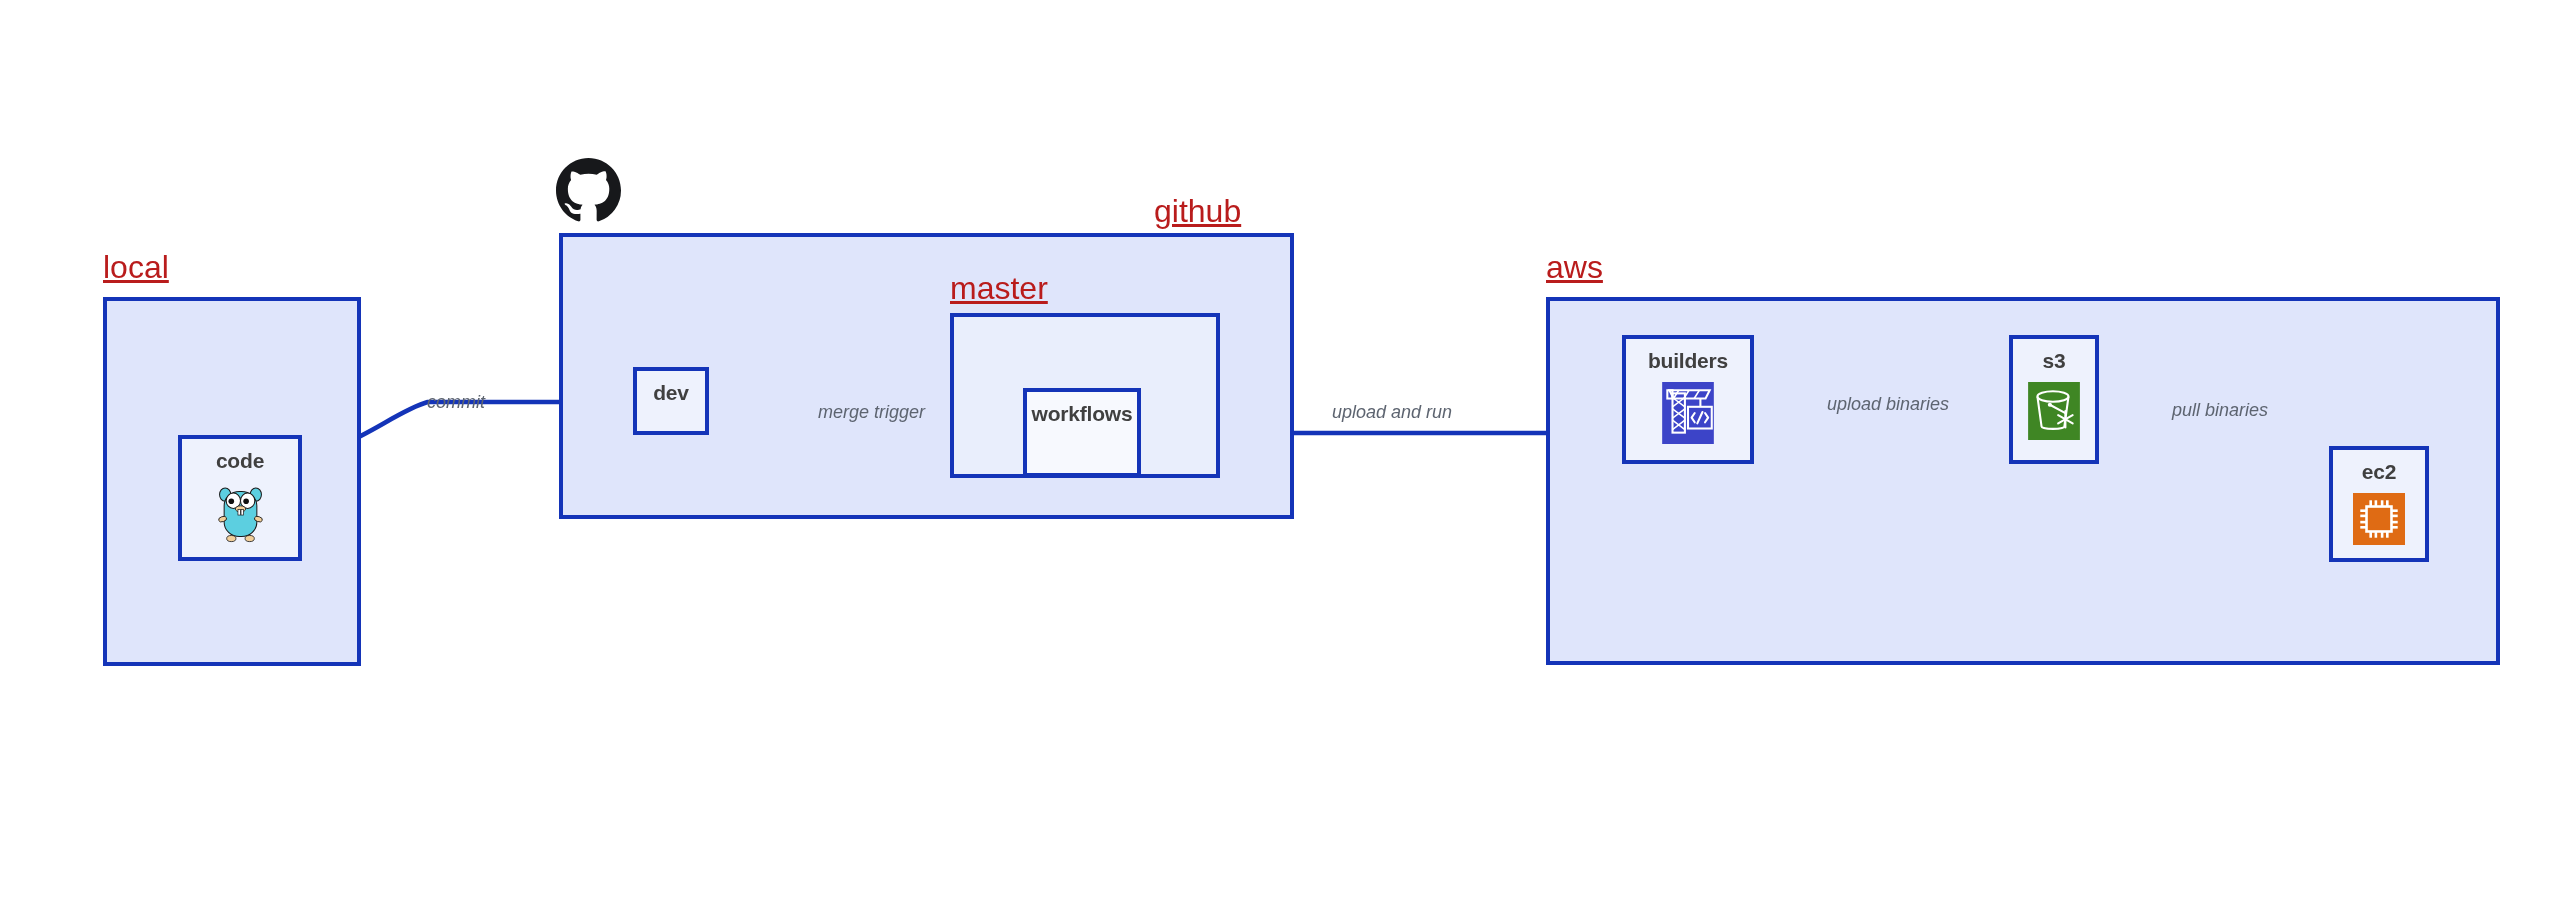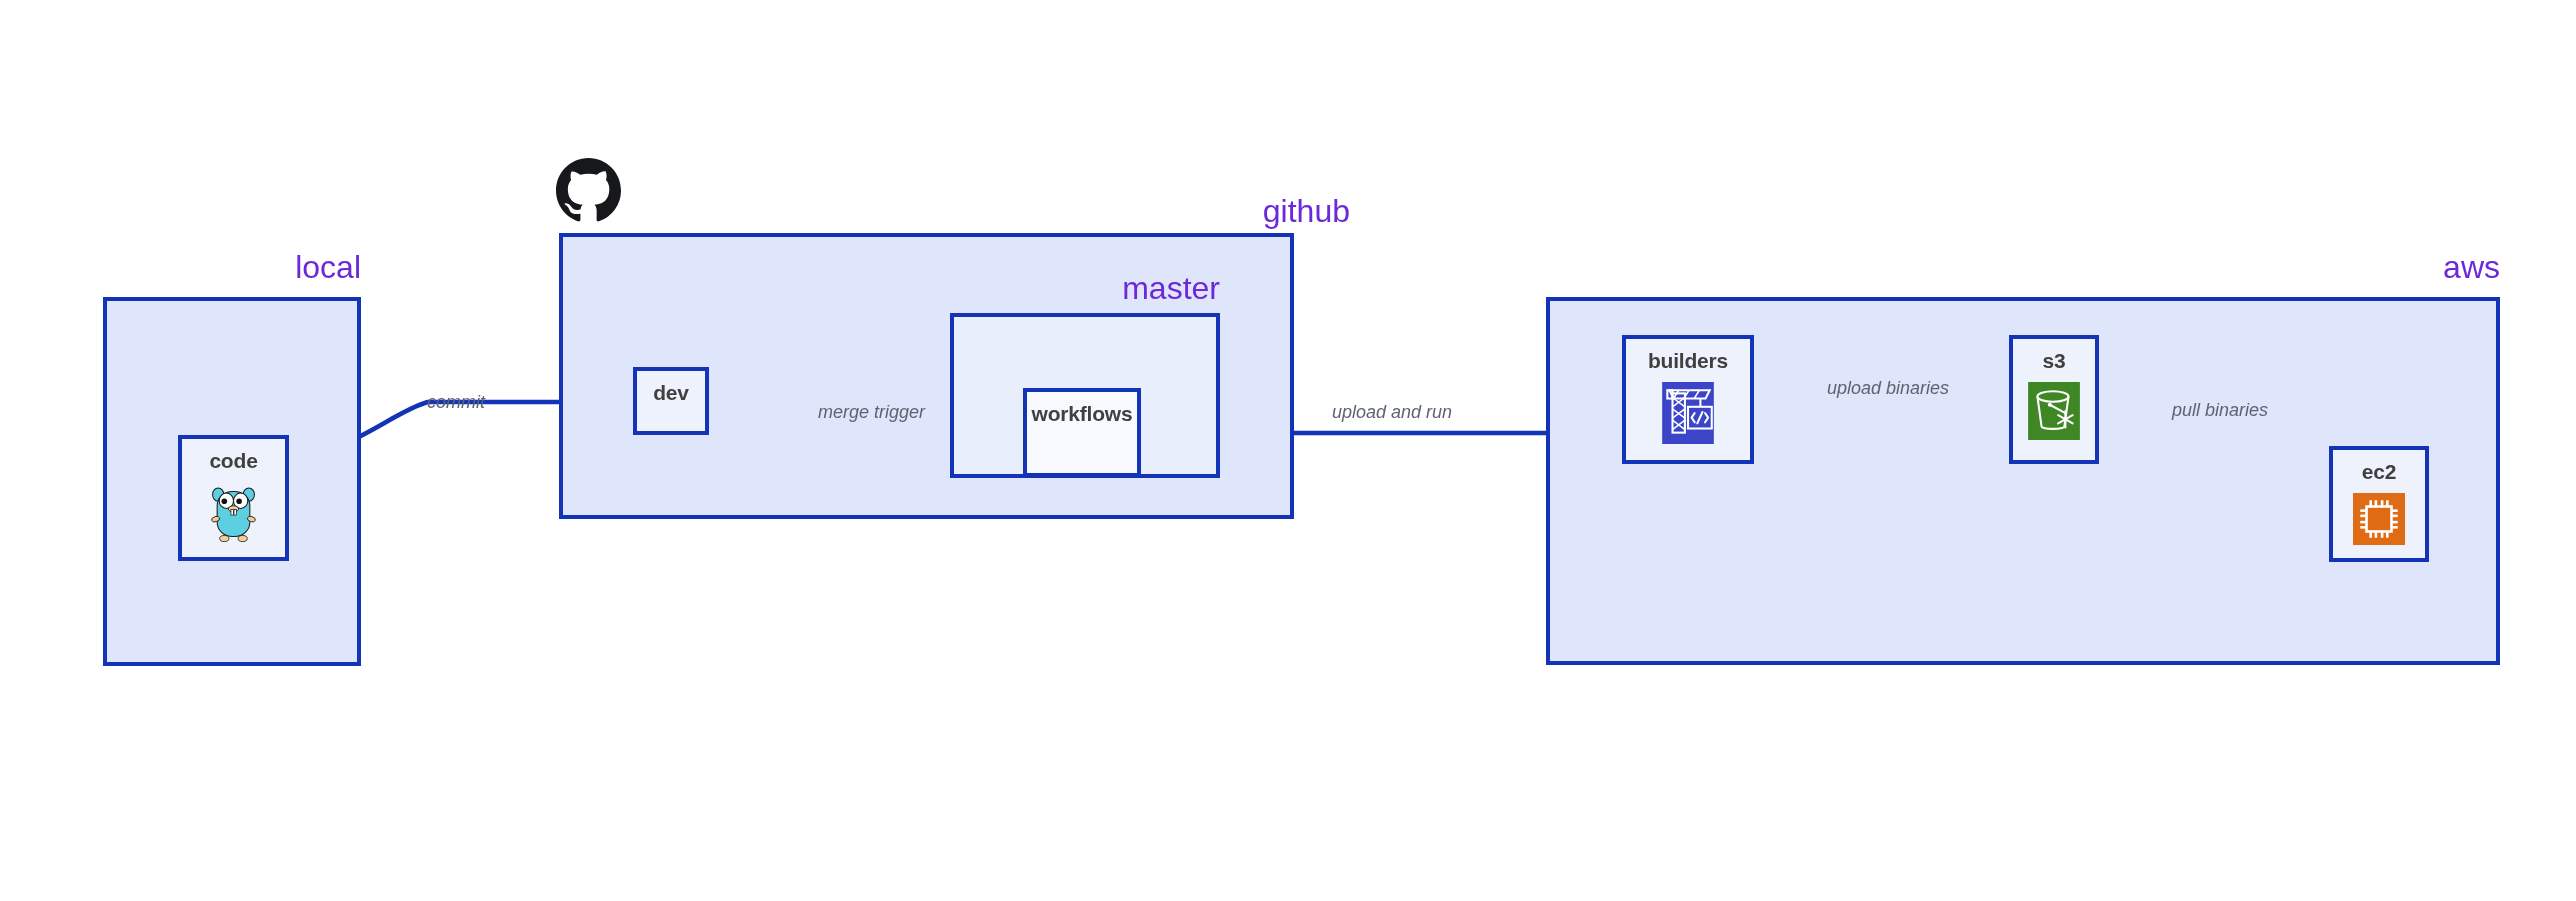--- a/index.html
+++ b/index.html
@@ -3,22 +3,22 @@
 <meta charset="utf-8">
 <style>
   html,body{margin:0;padding:0;background:#ffffff;}
   body{width:2604px;height:902px;position:relative;overflow:hidden;
        font-family:"Liberation Sans",sans-serif;}
 
   .stage{position:absolute;left:0;top:0;width:2604px;height:902px;}
 
   
   .group{position:absolute;background:#dfe5fb;border:4.6px solid #1434b8;box-sizing:border-box;}
-  .group-label{position:absolute;color:#6d28d9;font-size:32px;line-height:1;
-               white-space:nowrap;text-align:right;}
+  .group-label{position:absolute;color:#b91c1c;font-size:32px;line-height:1;
+               white-space:nowrap;text-align:left;text-decoration:underline;}
 
   
   .node{position:absolute;background:#eef2fd;border:4.6px solid #1434b8;box-sizing:border-box;
         display:flex;flex-direction:column;align-items:center;}
   .node-label{color:#404040;font-size:21px;font-weight:bold;line-height:1;
               margin-top:11.3px;white-space:nowrap;letter-spacing:-0.2px;}
   .node-icon{margin-top:10.3px;display:block;}
 
   
   .edge-label{position:absolute;color:#5d6470;font-size:18px;font-style:italic;
@@ -52,21 +52,21 @@
     <path d="M2228,840 L 3148,840" fill="none" stroke="#1434b8" stroke-width="9" marker-end="url(#arw)"></path>
 
     <path d="M3405,840 L 3900,840" fill="none" stroke="#1434b8" stroke-width="9" marker-end="url(#arw)"></path>
 
     <path d="M4075,820 C 4190,830 4250,850 4310,900 C 4385,960 4450,1000 4518,1000" fill="none" stroke="#1434b8" stroke-width="9" marker-end="url(#arw)"></path>
   </svg>
 
   <div class="group-label" style="left:103px;top:251px;width:258px;">local</div>
   <div class="group" style="left:103px;top:297px;width:258px;height:369px;"></div>
 
-  <div class="node" style="left:178px;top:435px;width:111px;height:126px;">
+  <div class="node" style="left:178px;top:435px;width:124px;height:126px;">
     <span class="node-label">code</span>
     <span class="node-icon">
       <svg width="47" height="62" viewBox="0 0 92 120">
 
         <ellipse cx="16" cy="24" rx="11" ry="13" fill="#5ccfe0" stroke="#1a1a1a" stroke-width="2"></ellipse>
         <ellipse cx="76" cy="24" rx="11" ry="13" fill="#5ccfe0" stroke="#1a1a1a" stroke-width="2"></ellipse>
 
         <rect x="14" y="18" width="64" height="88" rx="30" ry="28" fill="#5ccfe0" stroke="#1a1a1a" stroke-width="2"></rect>
 
         <ellipse cx="11" cy="72" rx="8" ry="5" fill="#f2cf9a" stroke="#1a1a1a" stroke-width="1.6" transform="rotate(-18 11 72)"></ellipse>
@@ -183,18 +183,18 @@
           <line x1="74" y1="56" x2="86" y2="56"></line>
             <line x1="74" y1="66" x2="86" y2="66"></line>
         </g>
       </svg>
     </span>
   </div>
 
   <div class="edge-label" style="left:427px;top:393px;">commit</div>
   <div class="edge-label" style="left:818px;top:403px;">merge trigger</div>
   <div class="edge-label" style="left:1332px;top:403px;font-style:italic;">upload and run</div>
-  <div class="edge-label" style="left:1827px;top:379px;">upload binaries</div>
+  <div class="edge-label" style="left:1827px;top:395px;">upload binaries</div>
   <div class="edge-label" style="left:2172px;top:401px;">pull binaries</div>
 
 
 </div>
 
 
 </body></html>

